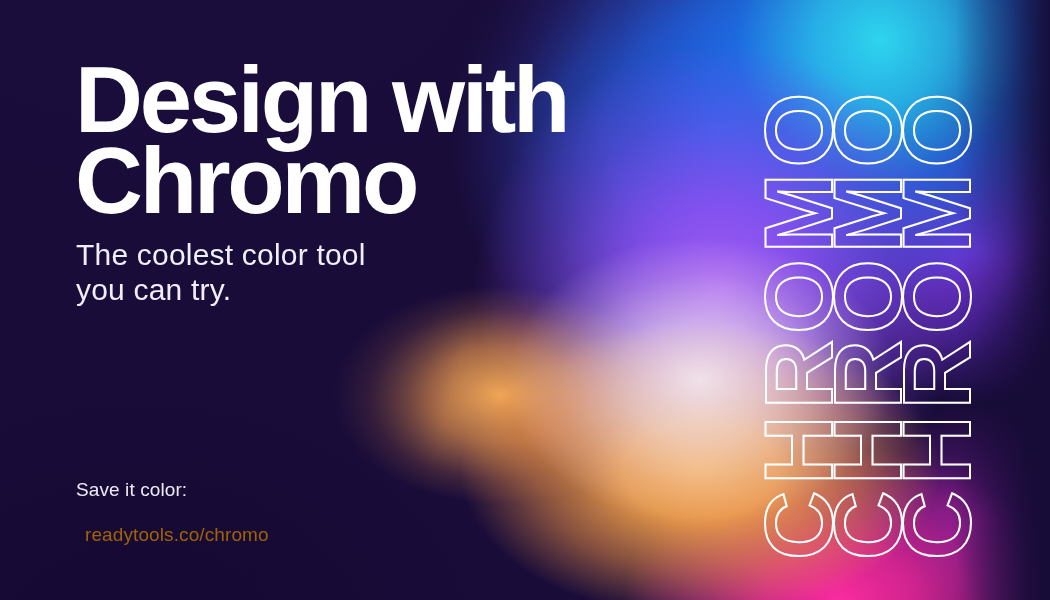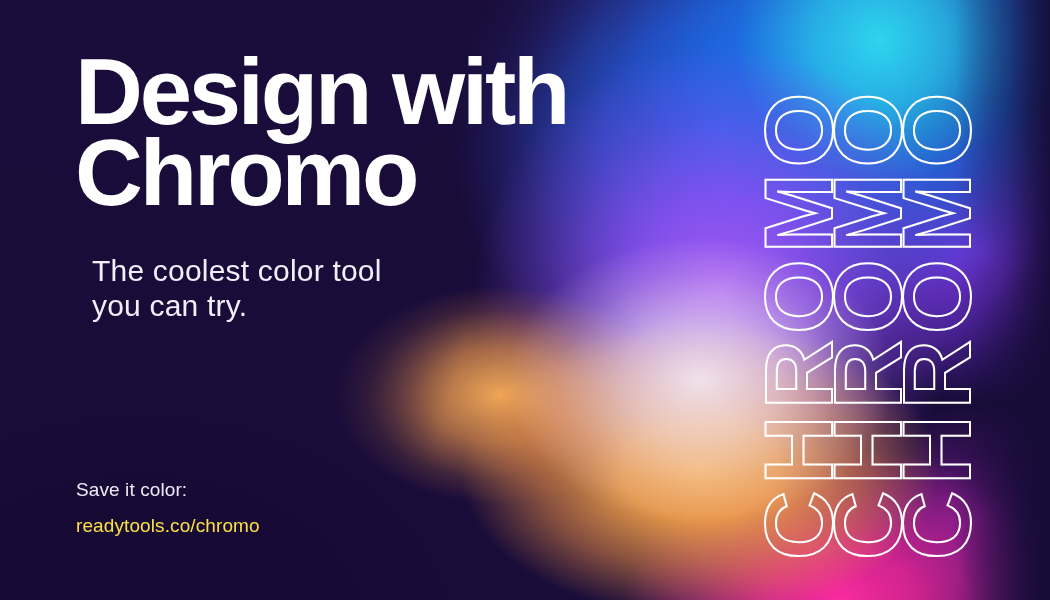--- a/index.html
+++ b/index.html
@@ -164,37 +164,37 @@
     position: absolute;
     left: 75px;
     top: 0;
     height: 100%;
     width: 640px;
     z-index: 20;
   }
 
   .headline {
     position: absolute;
-    top: 52px;
+    top: 60px;
     left: 0;
     margin: 0;
     color: #ffffff;
     font-size: 94px;
     font-weight: 700;
     line-height: 0.86;
     letter-spacing: -3.2px;
     white-space: pre-line;
     text-rendering: geometricPrecision;
   }
 
   .subhead {
     position: absolute;
     top: 238px;
     left: 1px;
-    margin: 16px;
+    margin: 0;
     color: #f2eefb;
     font-size: 30px;
     font-weight: 400;
     line-height: 1.16;
     letter-spacing: 0.2px;
     white-space: pre-line;
   }
 
   .footer-block {
     position: absolute;
@@ -202,23 +202,23 @@
     left: 1px;
   }
   .footer-label {
     margin: 0;
     color: #efeaf8;
     font-size: 19px;
     font-weight: 400;
     letter-spacing: 0.1px;
   }
   .footer-url {
-    margin: 0;
+    margin: 9px;
     padding-top: 14px;
-    color: #fde047;
+    color: #a16207;
     font-size: 19px;
     font-weight: 400;
     letter-spacing: 0.1px;
     text-decoration: none;
     display: block;
   }
 
   
   .wordmark {
     position: absolute;

